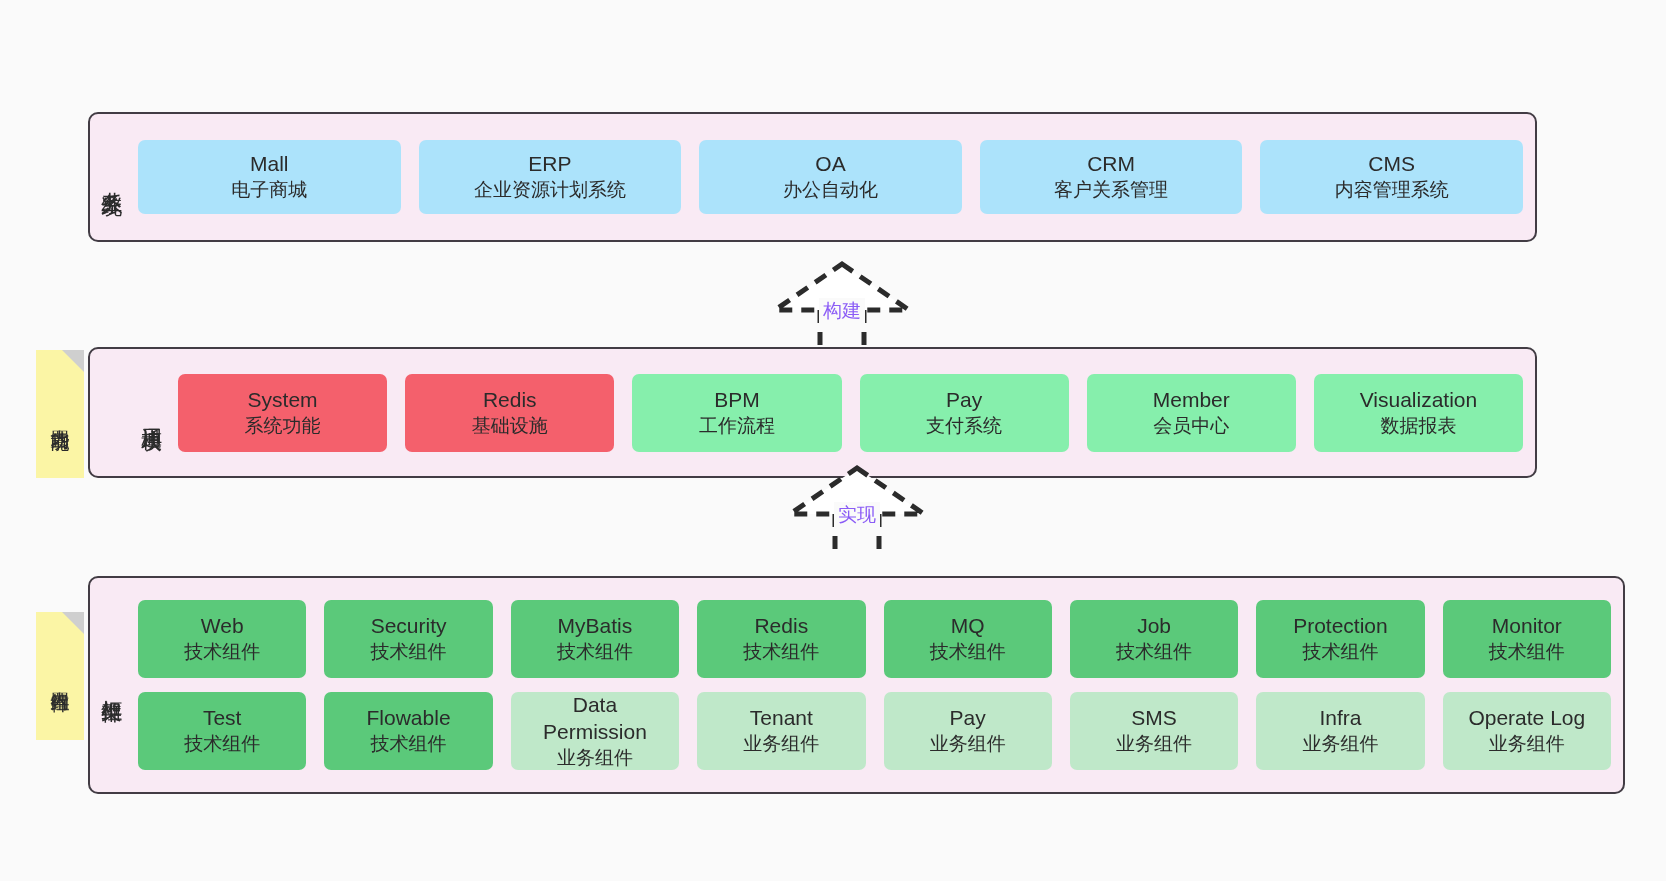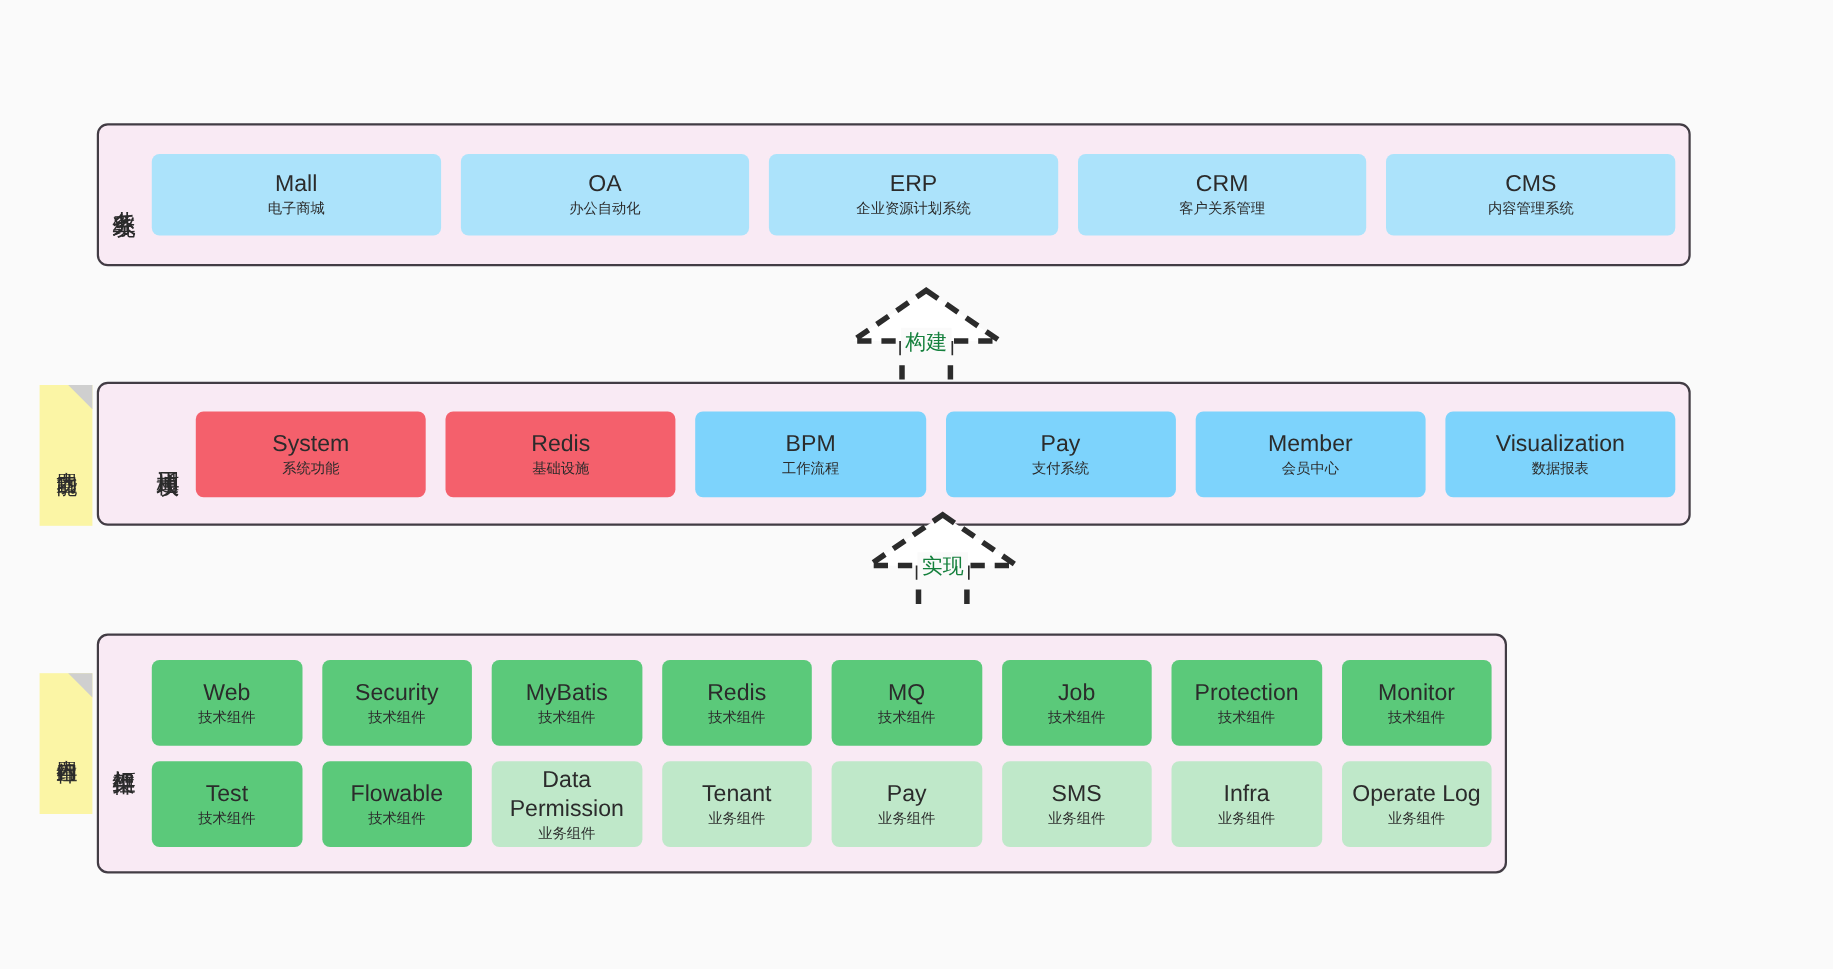--- a/index.html
+++ b/index.html
@@ -81,39 +81,39 @@
   }
   .node .en {
     font-size: 21px;
     color: #2b2b2b;
     white-space: nowrap;
   }
   .node .en.wrap {
     white-space: normal;
   }
   .node .cn {
-    font-size: 13px;
+    font-size: 19px;
     color: #2b2b2b;
   }
 
   
   .c-blue        { background: #ace3fb; }
   .c-red         { background: #f4606c; }
-  .c-pink        { background: #7dd3fc; }
+  .c-pink        { background: #86efac; }
   .c-green       { background: #5bc97a; }
   .c-green-light { background: #bfe8c9; }
 
   
   #layer-business  { left: 88px;  top: 112px; width: 1449px; height: 130px; }
   #layer-business .node { height: 74px; }
 
   #layer-modules   { left: 88px;  top: 347px; width: 1449px; height: 131px; padding-left: 40px; }
   #layer-modules .node { height: 78px; }
 
-  #layer-framework { left: 88px;  top: 576px; width: 1282px; height: 218px; }
+  #layer-framework { left: 88px;  top: 576px; width: 1537px; height: 218px; }
   #layer-framework .node { height: 78px; }
 
   
   .sticky {
     position: absolute;
     width: 48px;
     background: #fbf5a5;
     box-sizing: border-box;
     display: flex;
     align-items: center;
@@ -144,21 +144,21 @@
     width: 170px;
     height: 95px;
   }
   .arrow svg { display: block; }
   .arrow .arrow-label {
     position: absolute;
     left: 50%;
     top: 40px;
     transform: translateX(-50%);
     font-size: 19px;
-    color: #15803d;
+    color: #8b5cf6;
     background: #fafafa;
     padding: 0 4px;
     white-space: nowrap;
   }
   #arrow-build   { left: 757px; top: 258px; }
   #arrow-realize { left: 772px; top: 462px; }
 </style>
 </head>
 <body>
 
@@ -166,26 +166,26 @@
 
   <div class="layer" id="layer-business">
     <div class="layer-label">业务系统</div>
     <div class="layer-body">
       <div class="row">
         <div class="node c-blue">
           <div class="en">Mall</div>
           <div class="cn">电子商城</div>
         </div>
         <div class="node c-blue">
+          <div class="en">ERP</div>
+          <div class="cn">企业资源计划系统</div>
+        </div>
+        <div class="node c-blue">
           <div class="en">OA</div>
           <div class="cn">办公自动化</div>
-        </div>
-        <div class="node c-blue">
-          <div class="en">ERP</div>
-          <div class="cn">企业资源计划系统</div>
         </div>
         <div class="node c-blue">
           <div class="en">CRM</div>
           <div class="cn">客户关系管理</div>
         </div>
         <div class="node c-blue">
           <div class="en">CMS</div>
           <div class="cn">内容管理系统</div>
         </div>
       </div>

